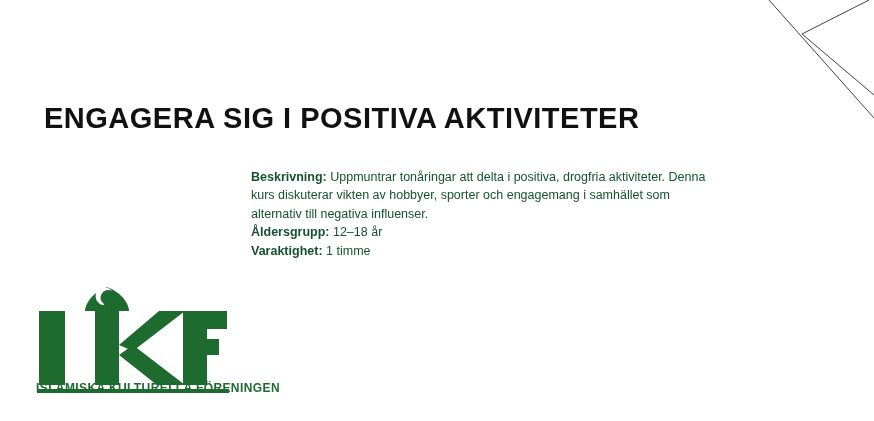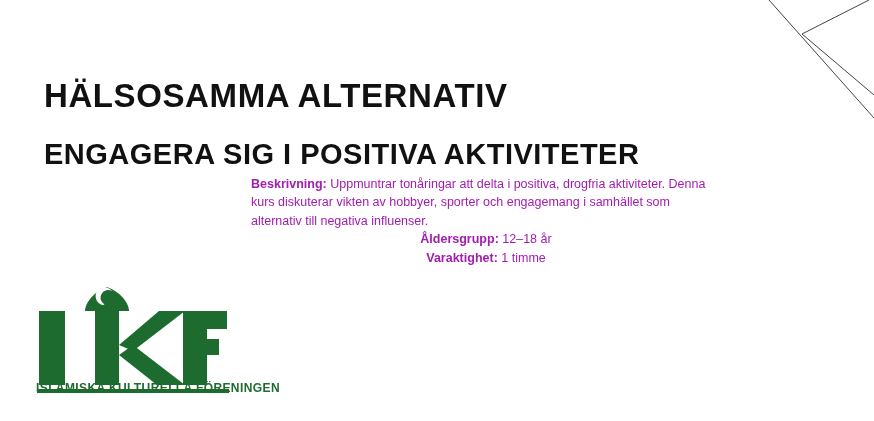--- a/index.html
+++ b/index.html
@@ -54,32 +54,31 @@
     line-height: 1.15;
     margin: 24px 0 0 0;
     color: #111111;
     white-space: nowrap;
   }
 
   
   .content {
     position: absolute;
     left: 251px;
-    top: 175px;
+    top: 168px;
     width: 470px;
     font-size: 12.5px;
     line-height: 1.47;
-    color: #a21caf;
+    color: #14532d;
   }
   .content p {
     margin: 0;
   }
   .row {
     margin-top: 13px;
-    text-align: center;
   }
   .lead {
     margin: 0;
   }
   .lbl {
     font-weight: bold;
   }
   .contact-block {
     position: absolute;
     left: 251px;
@@ -122,21 +121,20 @@
 
 <div class="page">
 
   <svg class="deco" viewBox="0 0 330 130" preserveAspectRatio="none">
     <line x1="225" y1="0" x2="330" y2="118" stroke="#2f2f2f" stroke-width="0.9"></line>
     <line x1="325" y1="0" x2="258" y2="34" stroke="#2f2f2f" stroke-width="0.9"></line>
     <line x1="258" y1="34" x2="330" y2="95" stroke="#2f2f2f" stroke-width="0.9"></line>
   </svg>
 
   <div class="title-block">
-    <h1 class="title-main">HÄLSOSAMMA ALTERNATIV</h1>
     <h2 class="title-sub">ENGAGERA SIG I POSITIVA AKTIVITETER</h2>
   </div>
 
   <div class="content">
     <p class="lead">
       <span class="lbl">Beskrivning:</span>
       <span>Uppmuntrar tonåringar att delta i positiva, drogfria aktiviteter. Denna kurs diskuterar vikten av hobbyer, sporter och engagemang i samhället som alternativ till negativa influenser.</span>
     </p>
     <p class="row">
       <span class="lbl">Åldersgrupp:</span>

